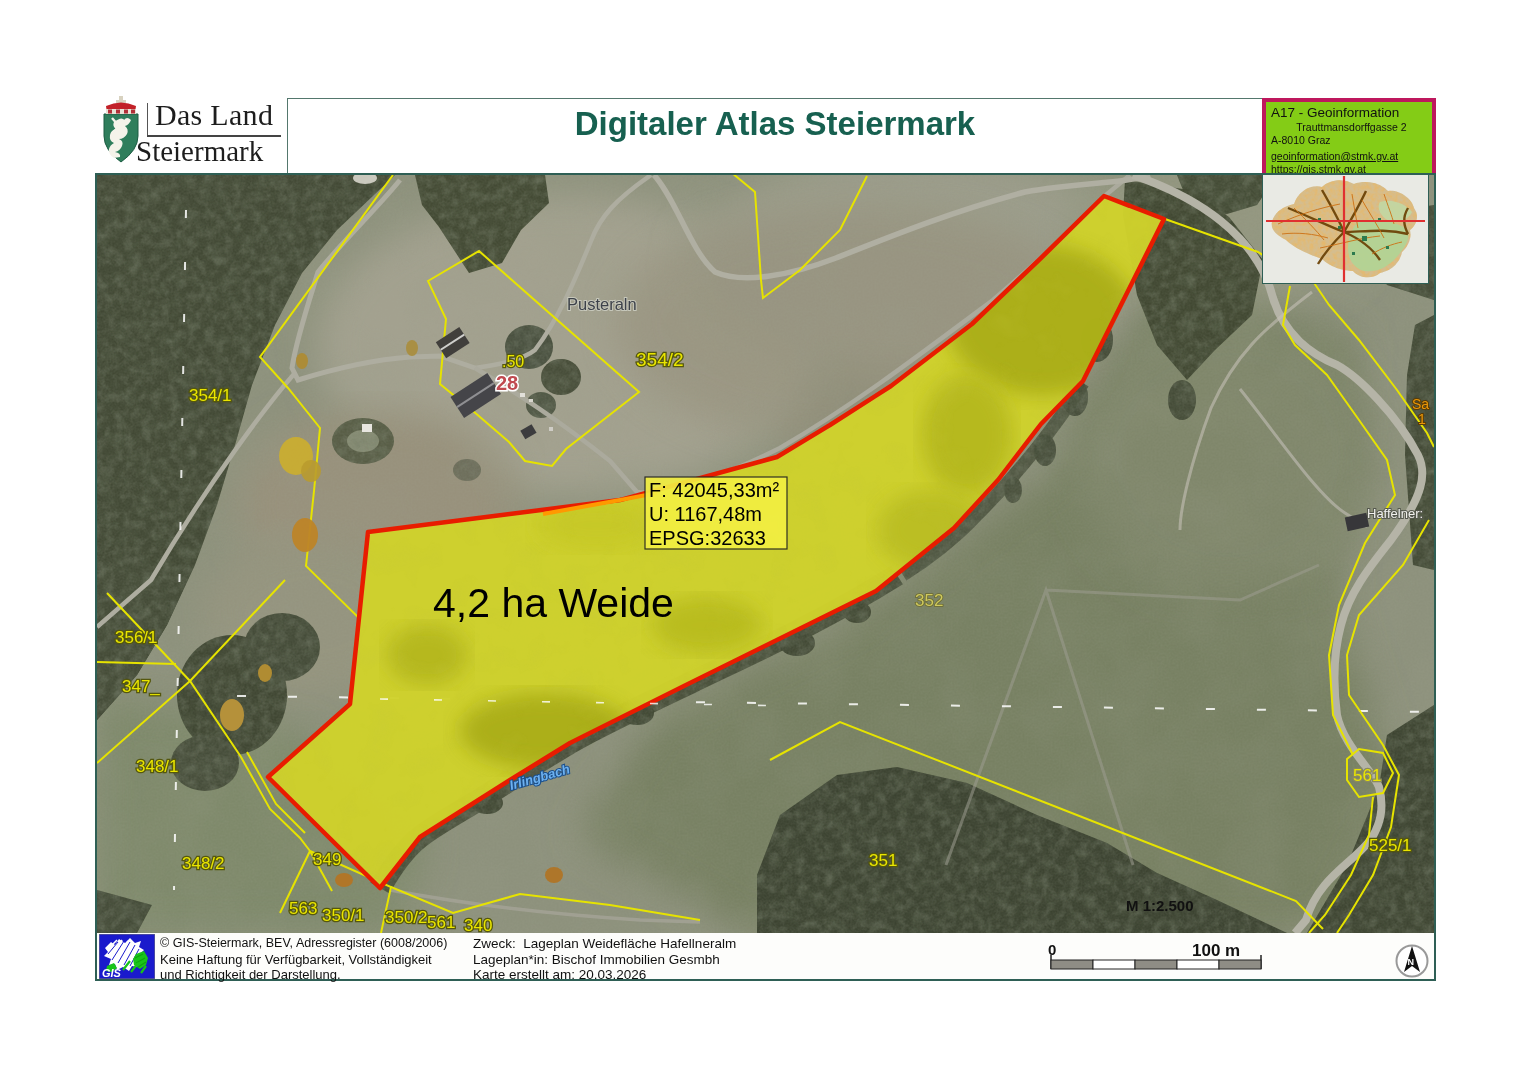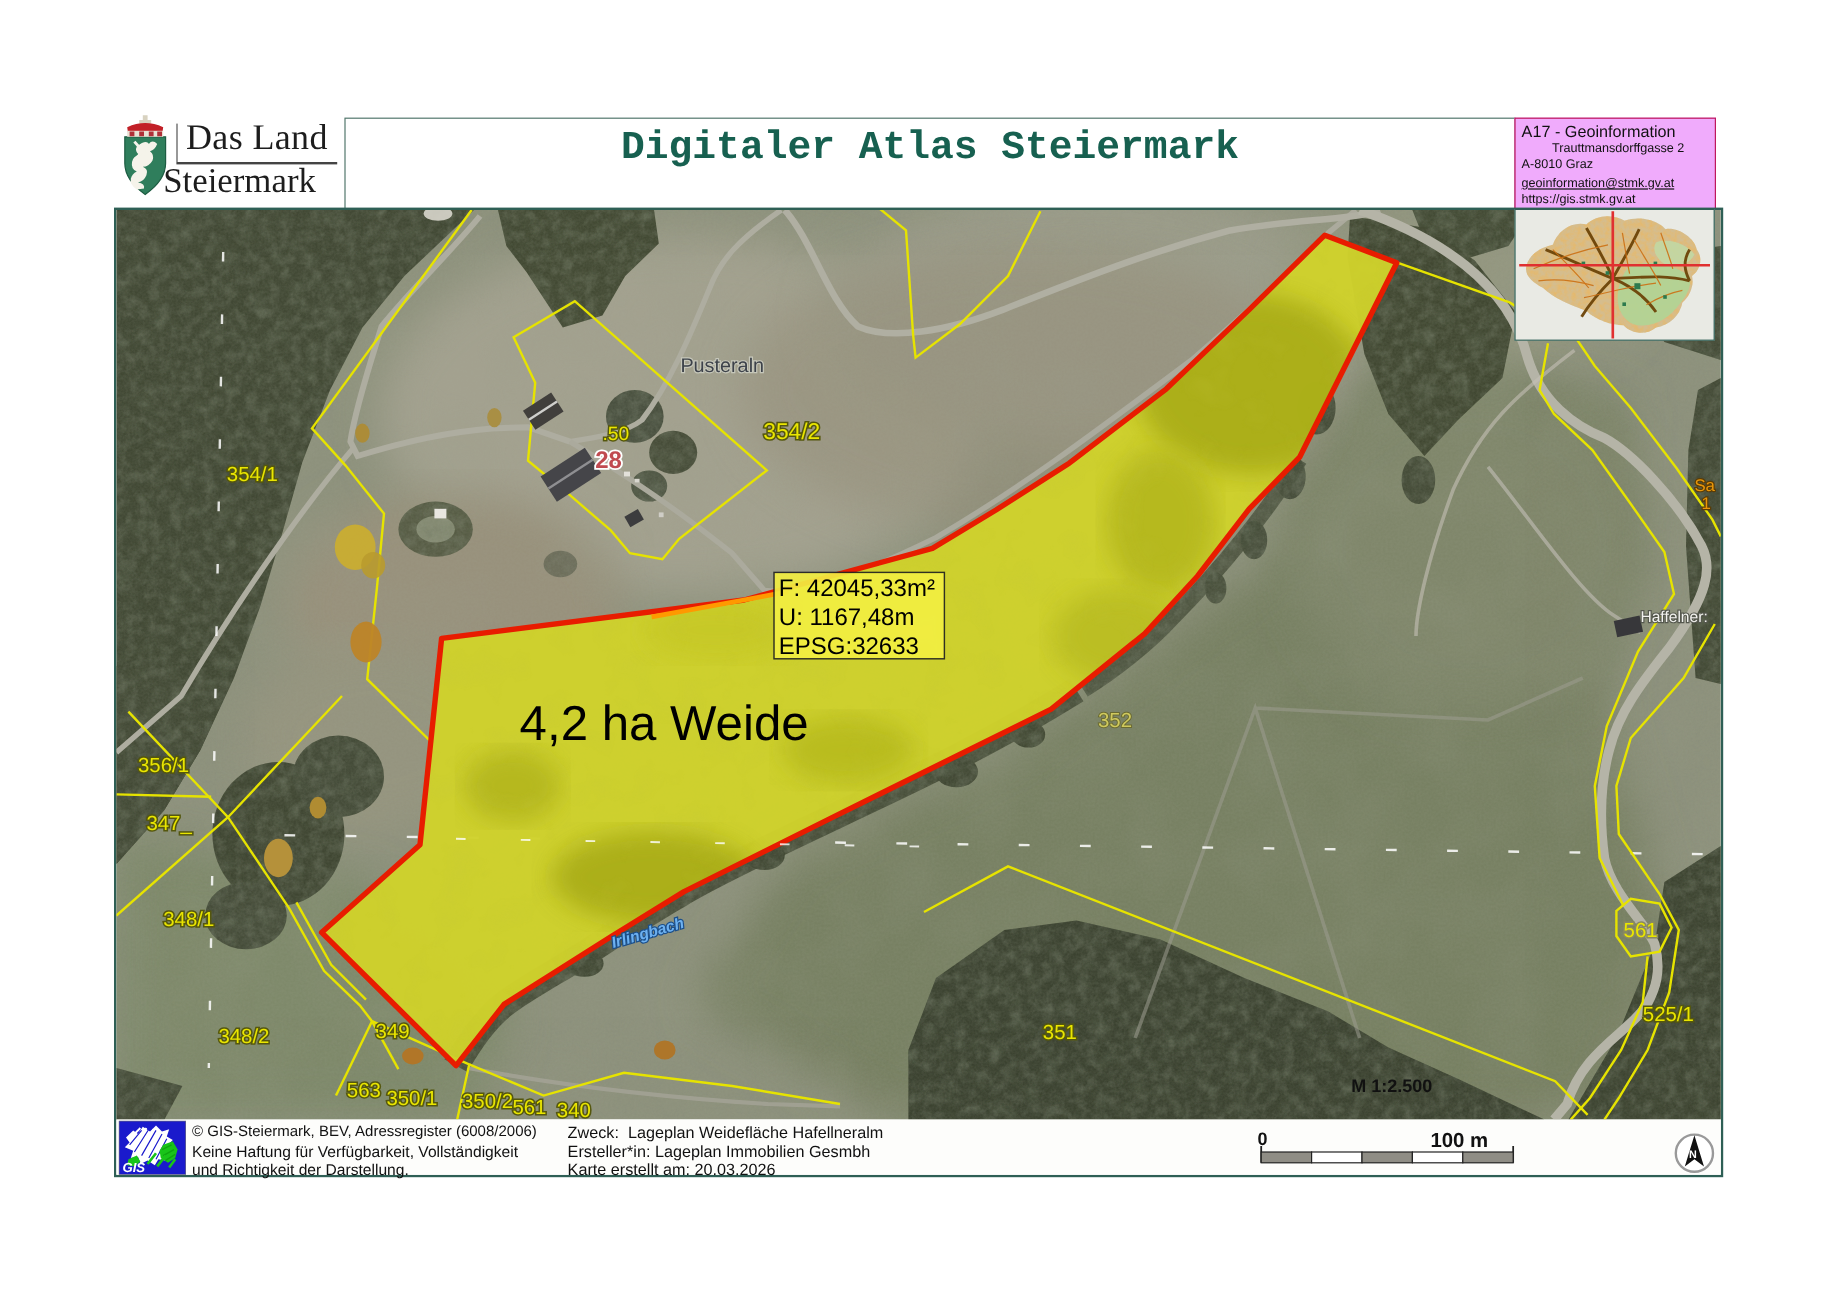--- a/index.html
+++ b/index.html
@@ -22,25 +22,25 @@
 <div class="abs" style="left:147px;top:103px;width:1px;height:32px;background:#555"></div>
 
 <div class="abs" style="left:155px;top:98px;width:140px;font-family:'Liberation Serif',serif;font-size:30px;color:#1d1d1d;letter-spacing:0.3px;">Das&nbsp;Land</div>
 
 <div class="abs" style="left:147px;top:135px;width:134px;height:1.5px;background:#444"></div>
 
 <div class="abs" style="left:136px;top:135px;width:140px;font-family:'Liberation Serif',serif;font-size:29px;color:#1d1d1d;">Steiermark</div>
 
 <div class="abs" style="left:287px;top:98px;width:974px;height:75px;background:#fff;border:1px solid #53776d;">
 
-  <div style="text-align:center;margin-top:6px;font-size:33px;font-weight:bold;color:#176050;font-family:Liberation Mono, monospace;">Digitaler Atlas Steiermark</div>
+  <div style="text-align:center;margin-top:6px;font-size:33px;font-weight:bold;color:#176050;">Digitaler Atlas Steiermark</div>
 
 </div>
 
-<div class="abs" style="left:1262px;top:98px;width:166px;height:75px;background:#f0abfc;border:1px solid #be185d;color:#111;">
+<div class="abs" style="left:1262px;top:98px;width:166px;height:75px;background:#84cc16;border:4px solid #be185d;color:#111;">
   <div style="margin:3px 0 0 5px;font-size:13.5px;">A17 - Geoinformation</div>
   <div style="margin:1px 0 0 5px;font-size:10.5px;text-align:center;">Trauttmansdorffgasse 2</div>
   <div style="margin:1px 0 0 5px;font-size:10.5px;">A-8010 Graz</div>
   <div style="margin:4px 0 0 5px;font-size:10.5px;text-decoration:underline;">geoinformation@stmk.gv.at</div>
   <div style="margin:1px 0 0 5px;font-size:10.5px;">https://gis.stmk.gv.at</div>
 </div>
 
 <div class="abs" style="left:95px;top:173px;width:1337px;height:804px;border:2px solid #2e5f55;"></div>
 
 <svg class="abs" style="left:97px;top:175px" width="1337" height="758" viewBox="0 0 1337 758">
@@ -395,21 +395,21 @@
 </svg>
 
 <div class="abs" style="left:160px;top:936px;font-size:13px;color:#111;line-height:15.5px;">
   <div style="font-size:12.5px;">© GIS-Steiermark, BEV, Adressregister (6008/2006)</div>
   <div>Keine Haftung für Verfügbarkeit, Vollständigkeit</div>
   <div>und Richtigkeit der Darstellung.</div>
 </div>
 
 <div class="abs" style="left:473px;top:936px;font-size:13.5px;color:#111;line-height:15.5px;">
   <div>Zweck:&nbsp; Lageplan Weidefläche Hafellneralm</div>
-  <div>Ersteller*in: Lageplan Immobilien Gesmbh</div>
+  <div>Lageplan*in: Bischof Immobilien Gesmbh</div>
   <div>Karte erstellt am: 20.03.2026</div>
 </div>
 
 <div class="abs" style="left:1048px;top:941px;font-size:15px;font-weight:bold;color:#111;">0</div>
 
 <div class="abs" style="left:1126px;top:897px;font-size:15px;font-weight:bold;color:#111;">M 1:2.500</div>
 
 <div class="abs" style="left:1192px;top:941px;font-size:17px;font-weight:bold;color:#111;">100 m</div>
 
 <svg class="abs" style="left:1050px;top:955px" width="212" height="16" viewBox="0 0 212 16">

